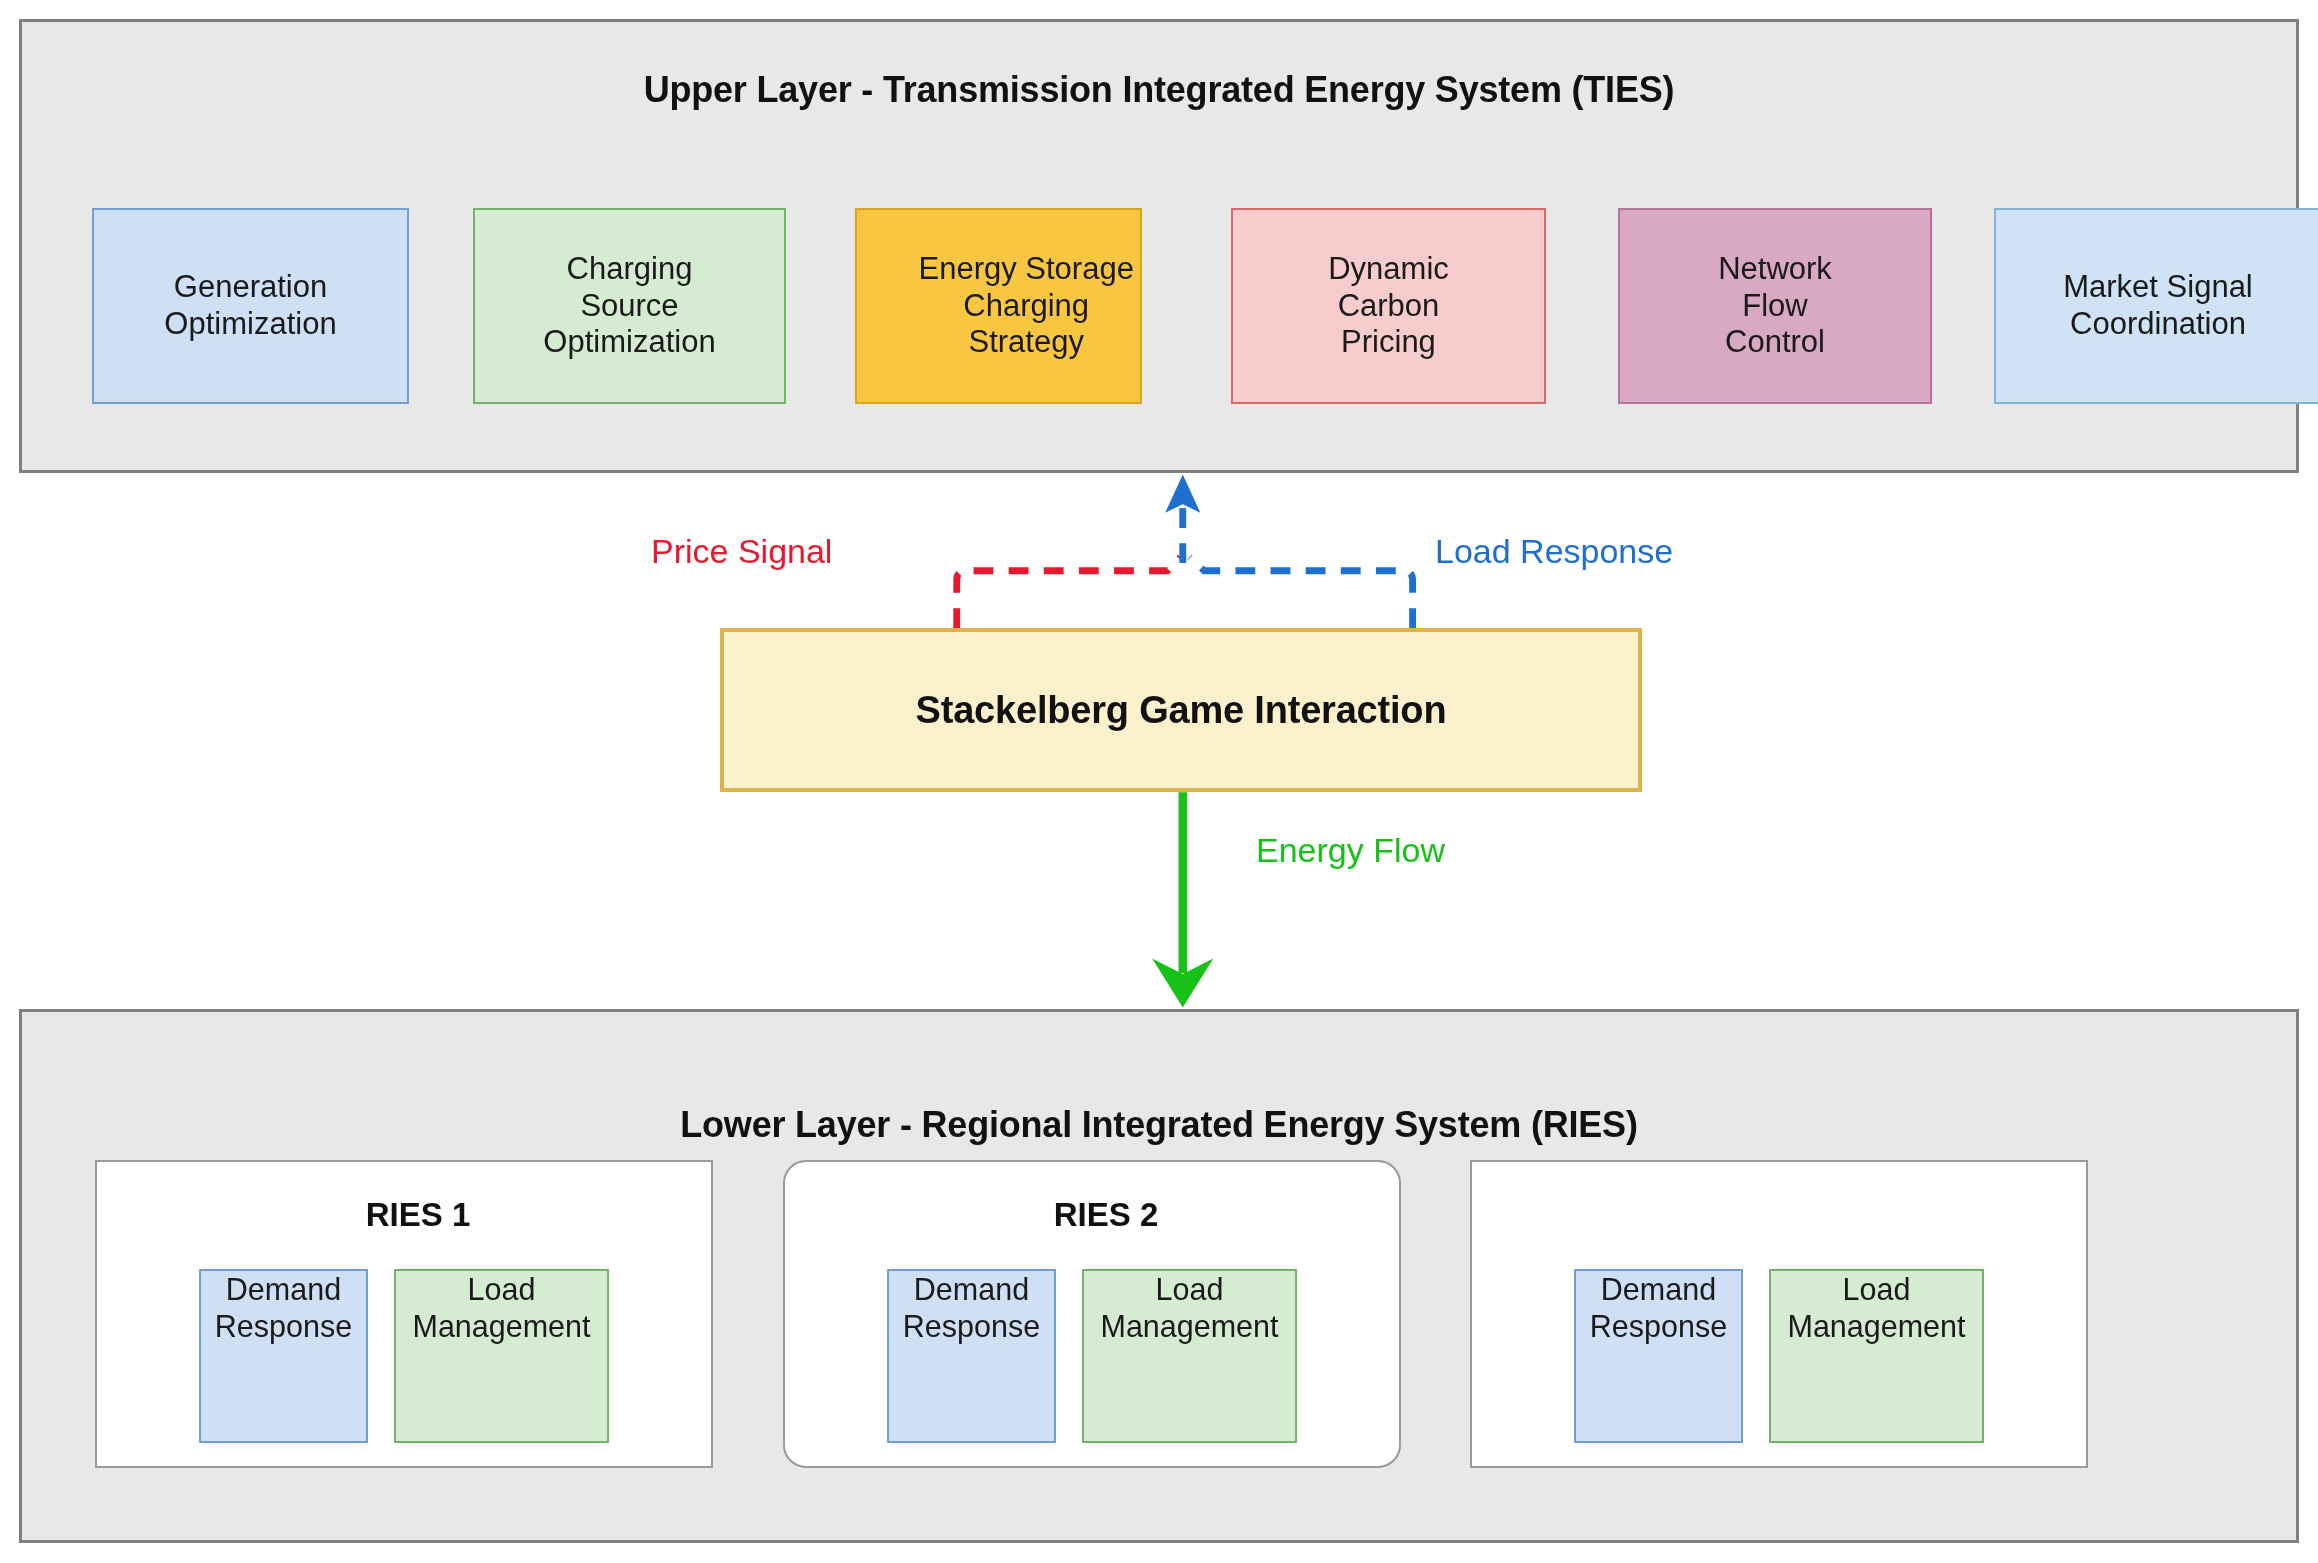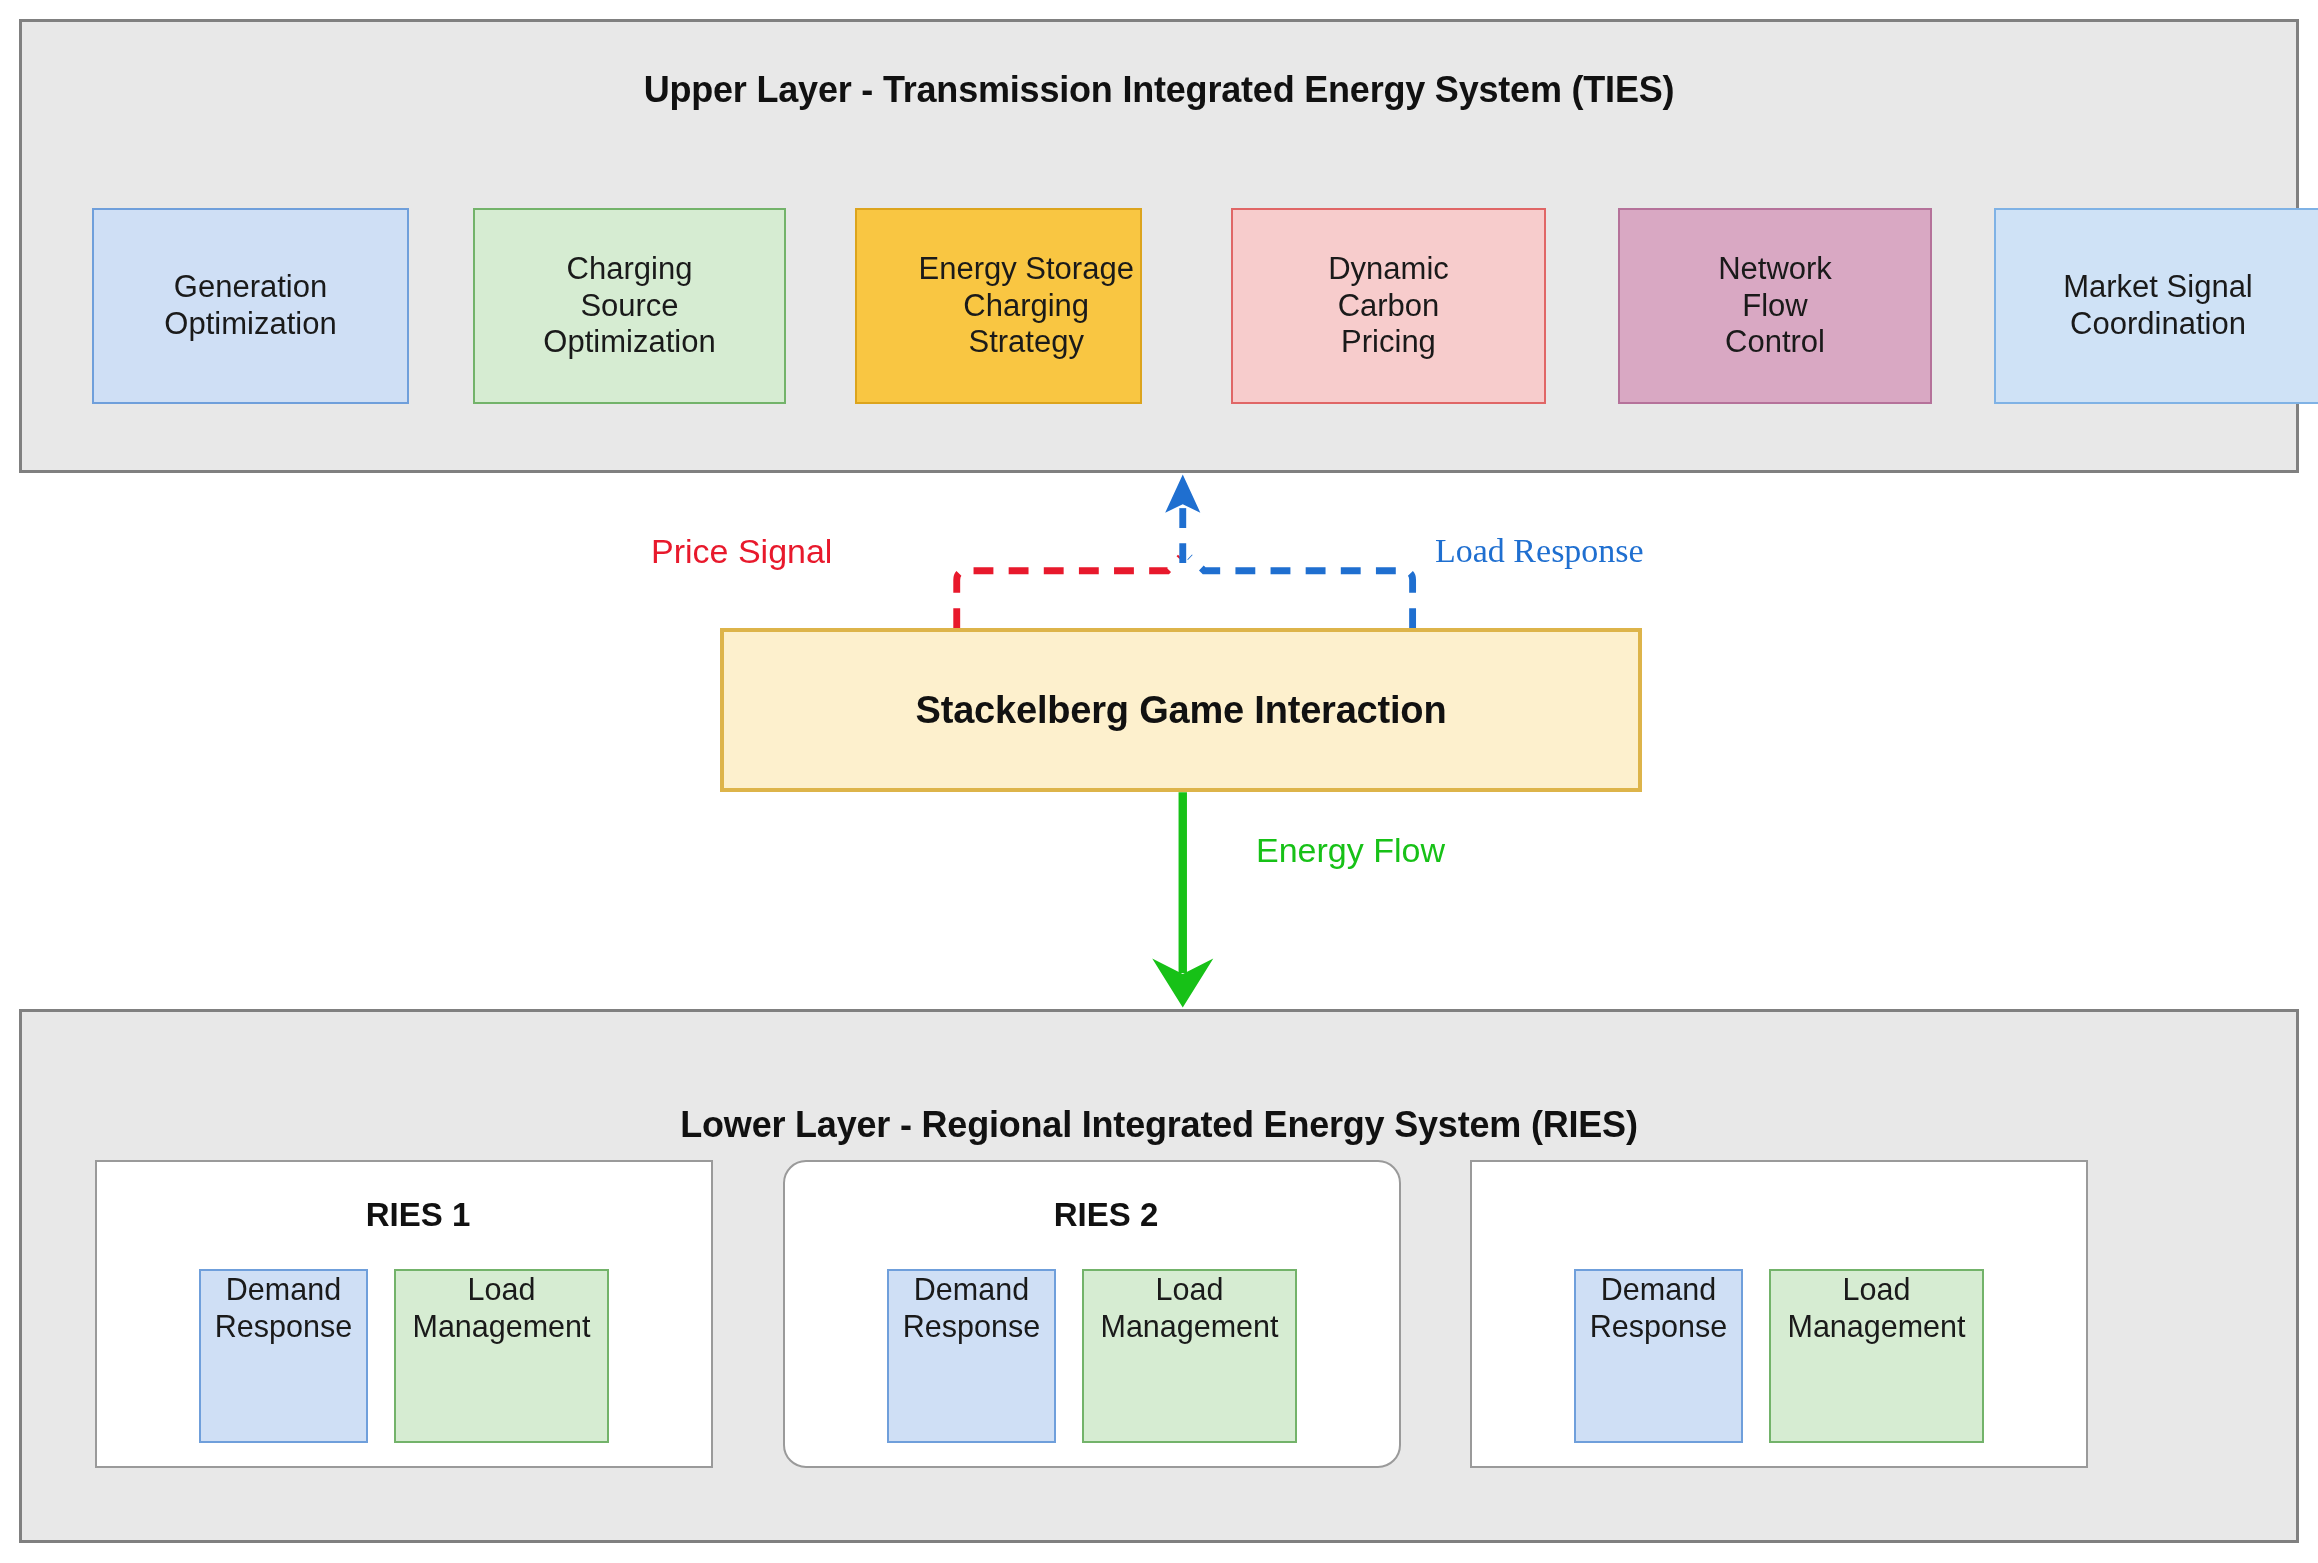--- a/index.html
+++ b/index.html
@@ -167,21 +167,21 @@
     <line id="energy-stem" x1="1528" y1="418" x2="1528" y2="655" stroke="#17c117" stroke-width="11"></line>
     <polygon id="energy-arrowhead" points="1528,700 1488,636 1528,656 1568,636" fill="#17c117"></polygon>
   </svg>
 
   <div id="stackelberg-box" style="background: rgb(253, 240, 205); border-color: rgb(221, 180, 74);">
     <span>Stackelberg Game Interaction</span>
   </div>
 </div>
 
 <div class="flow-label" id="price-signal-label" style="color: rgb(232, 25, 44);">Price Signal</div>
-<div class="flow-label" id="load-response-label" style="color: rgb(31, 111, 208); font-family: Liberation Serif, serif;">Load Response</div>
+<div class="flow-label" id="load-response-label" style="color: rgb(31, 111, 208);">Load Response</div>
 <div class="flow-label" id="energy-flow-label" style="color: rgb(23, 193, 23);">Energy Flow</div>
 
 <div class="layer" id="lower-layer" style="background: rgb(232, 232, 232); border-color: rgb(128, 128, 128);">
   <div class="layer-title" id="lower-title">Lower Layer - Regional Integrated Energy System (RIES)</div>
 </div>
 
 <div id="ries-cards">
     <div class="ries-card" style="left: 95px; width: 618px; background: rgb(255, 255, 255); border-color: rgb(154, 154, 154);">
       <div class="ries-title">RIES 1</div>
       <div class="ries-inner-row">

